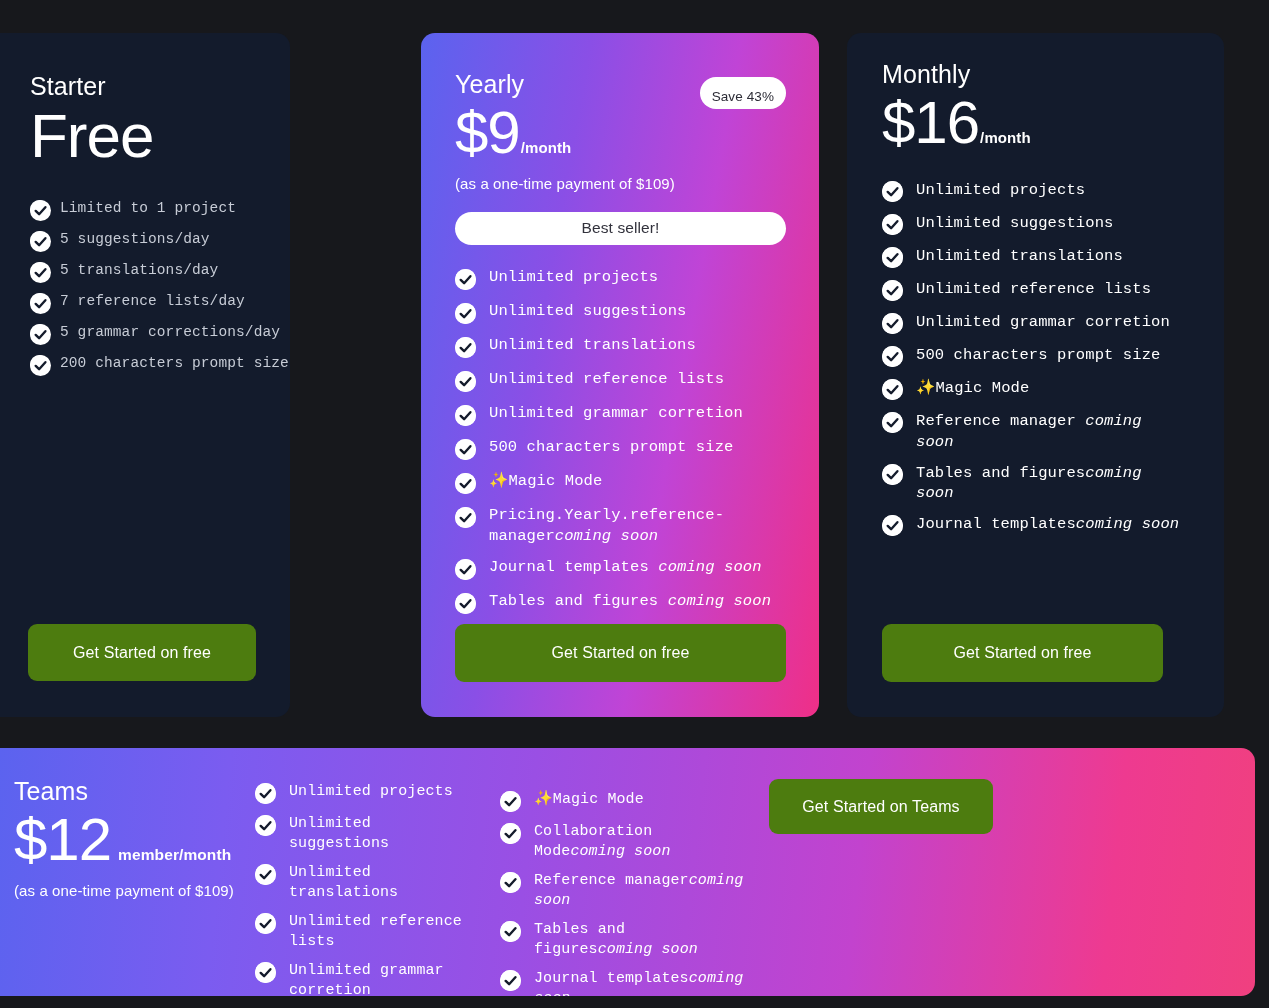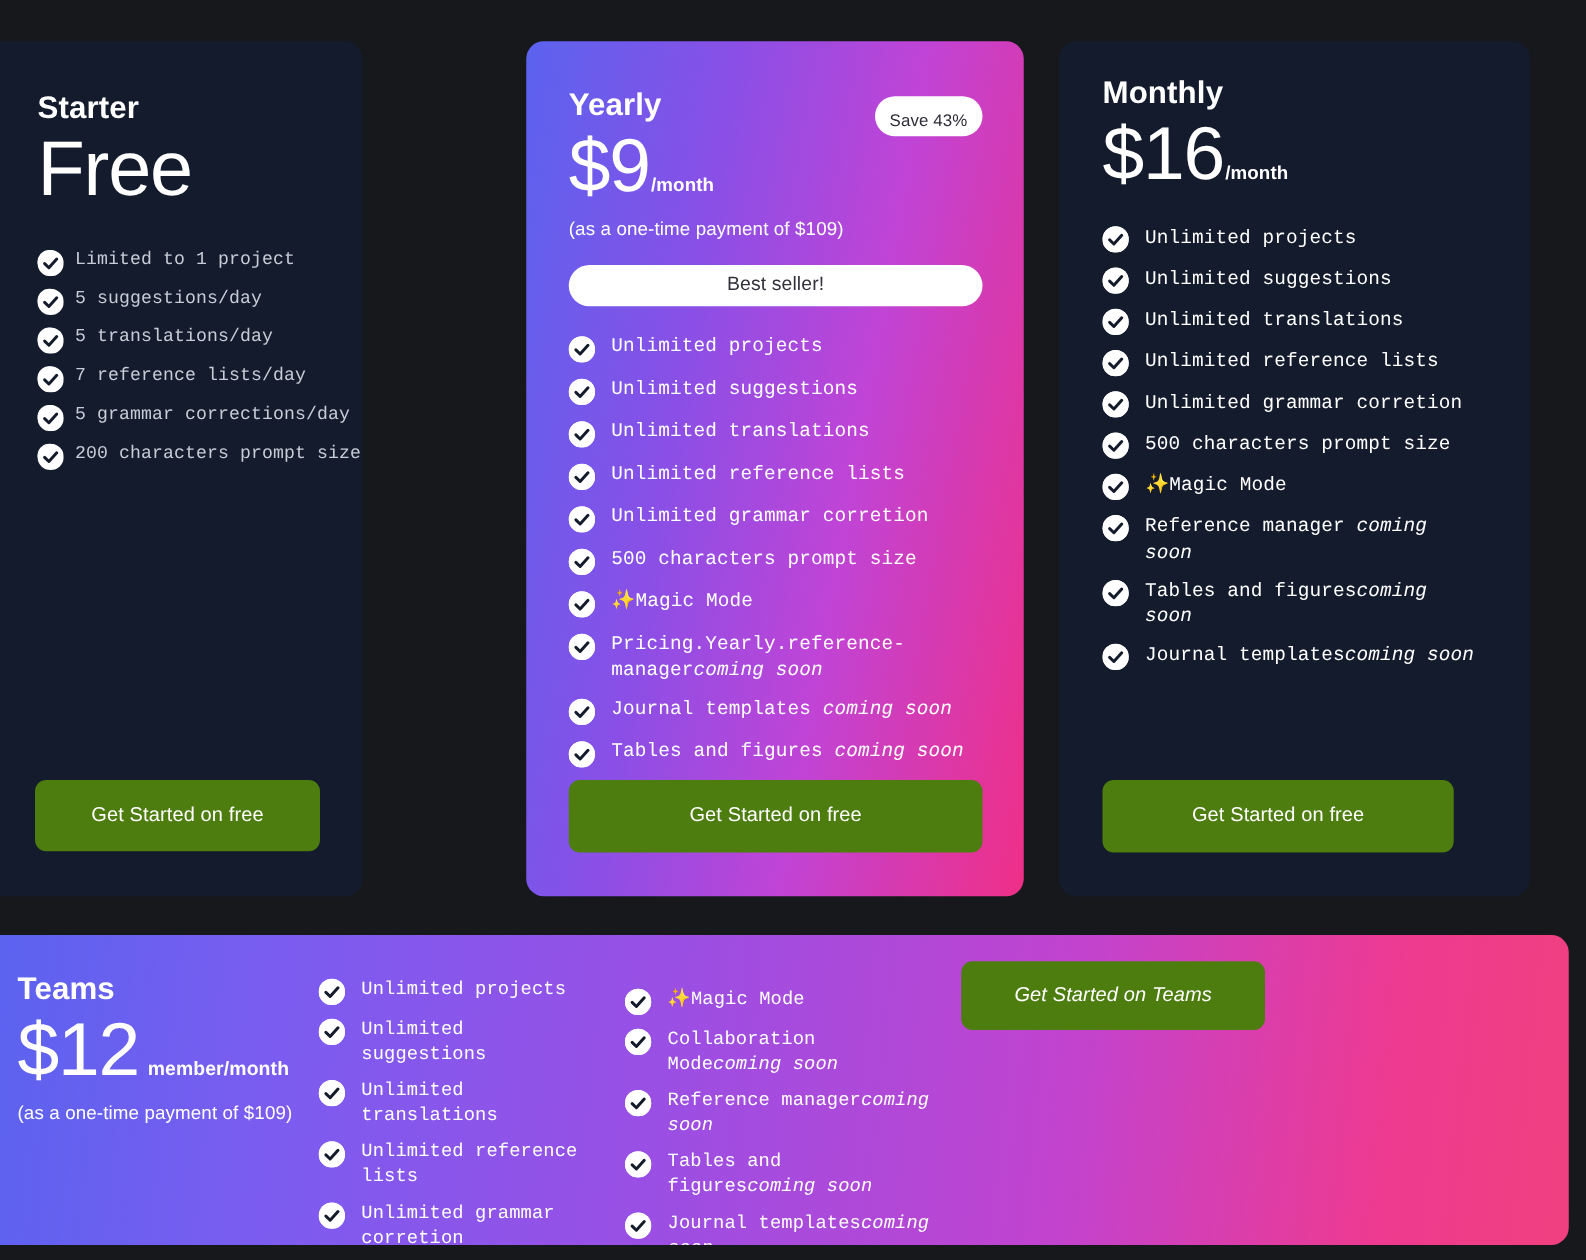--- a/index.html
+++ b/index.html
@@ -30,21 +30,21 @@
   }
   .card.dark {
     background: #131b2c;
   }
   .card.featured {
     background: linear-gradient(100deg, #5b63ef 0%, #8a4fe6 33%, #c044d6 62%, #ef2f87 100%);
   }
 
   .plan-name {
     font-size: 25px;
-    font-weight: 700;
+    font-weight: 400;
     color: #ffffff;
     line-height: 1.05;
     letter-spacing: .1px;
   }
 
   .price-row {
     display: flex;
     align-items: baseline;
     margin-top: 2px;
   }
@@ -574,16 +574,16 @@
           <span class="check">
             <svg width="21" height="21" viewBox="0 0 21 21" aria-hidden="true">
               <circle cx="10.5" cy="10.5" r="10.5" fill="#ffffff"></circle>
               <path d="M5.7 10.9 L9.1 14.2 L15.4 7.2" stroke="#141b2b" stroke-width="2.4" fill="none" stroke-linecap="round" stroke-linejoin="round"></path>
             </svg>
           </span>
           <span class="feat-text">Journal templates<span class="soon">coming soon</span></span>
         </li>
       </ul>
 
-    <button class="cta" id="cta-teams" style="left:769px; top:21px; width:243px; height:55px;font-style:italic;">Get Started on Teams</button>
+    <button class="cta" id="cta-teams" style="left:769px; top:31px; width:224px; height:55px;">Get Started on Teams</button>
   </div>
 
 </div>
 
 </body></html>

